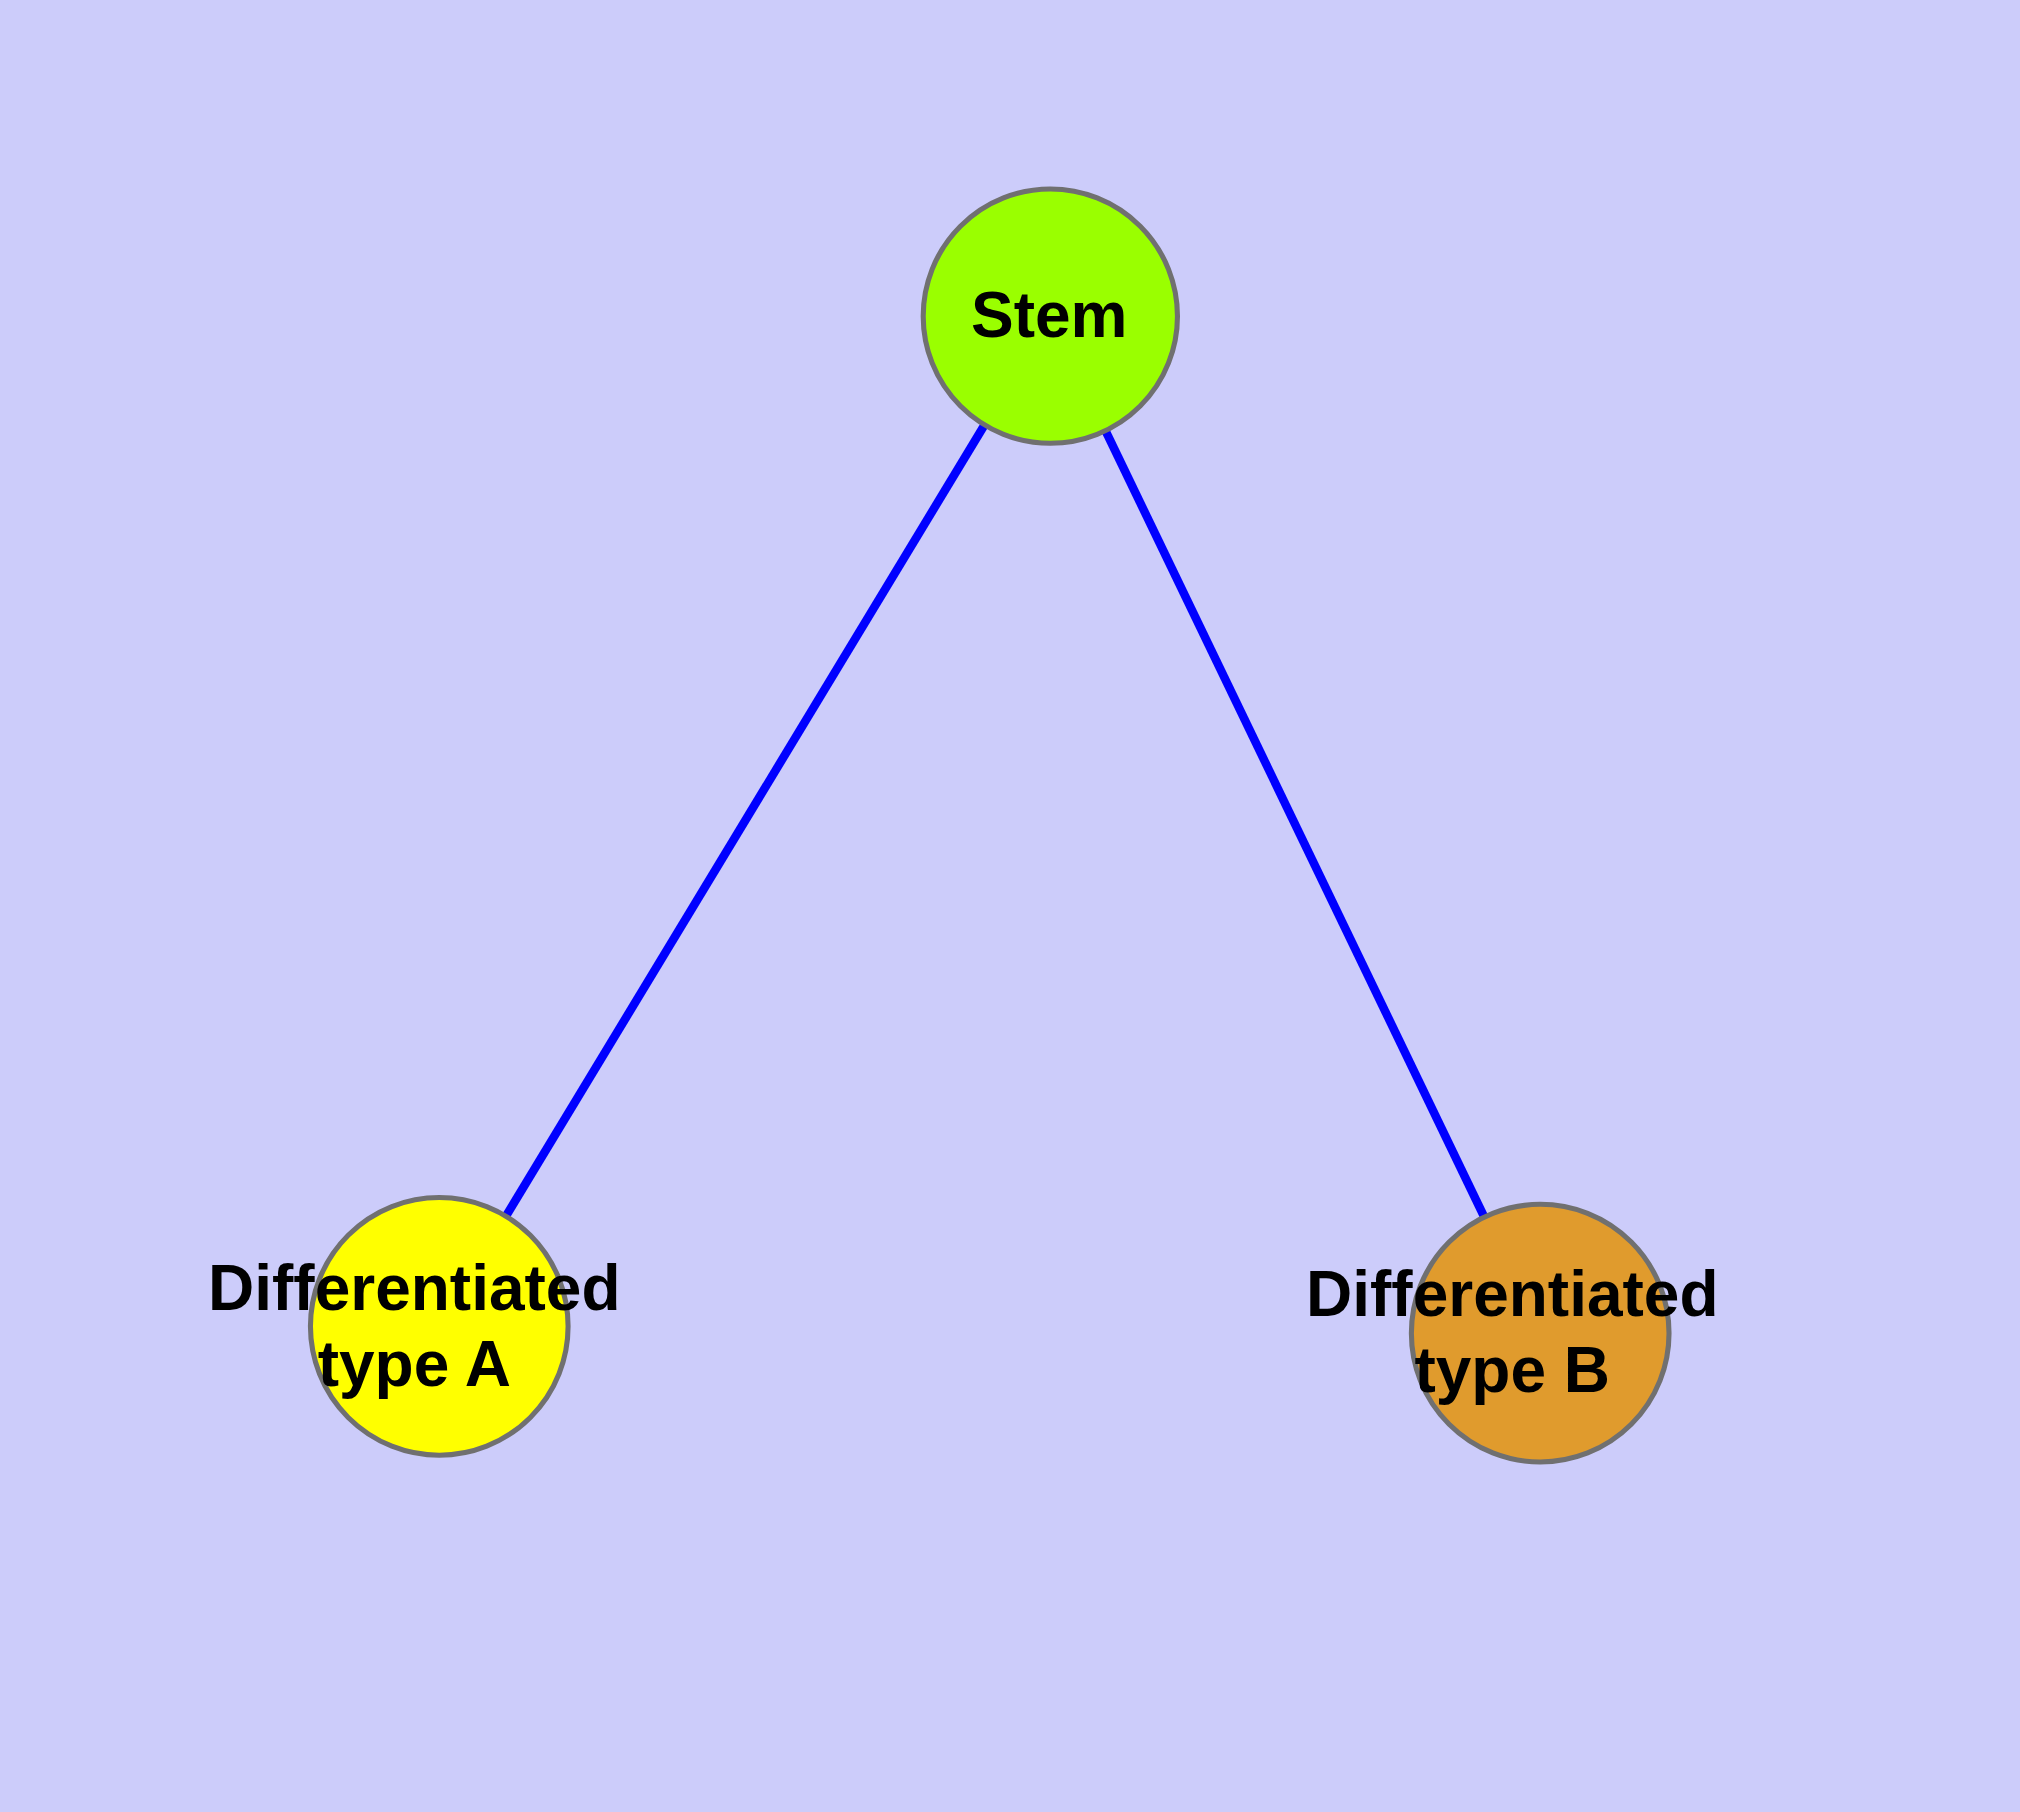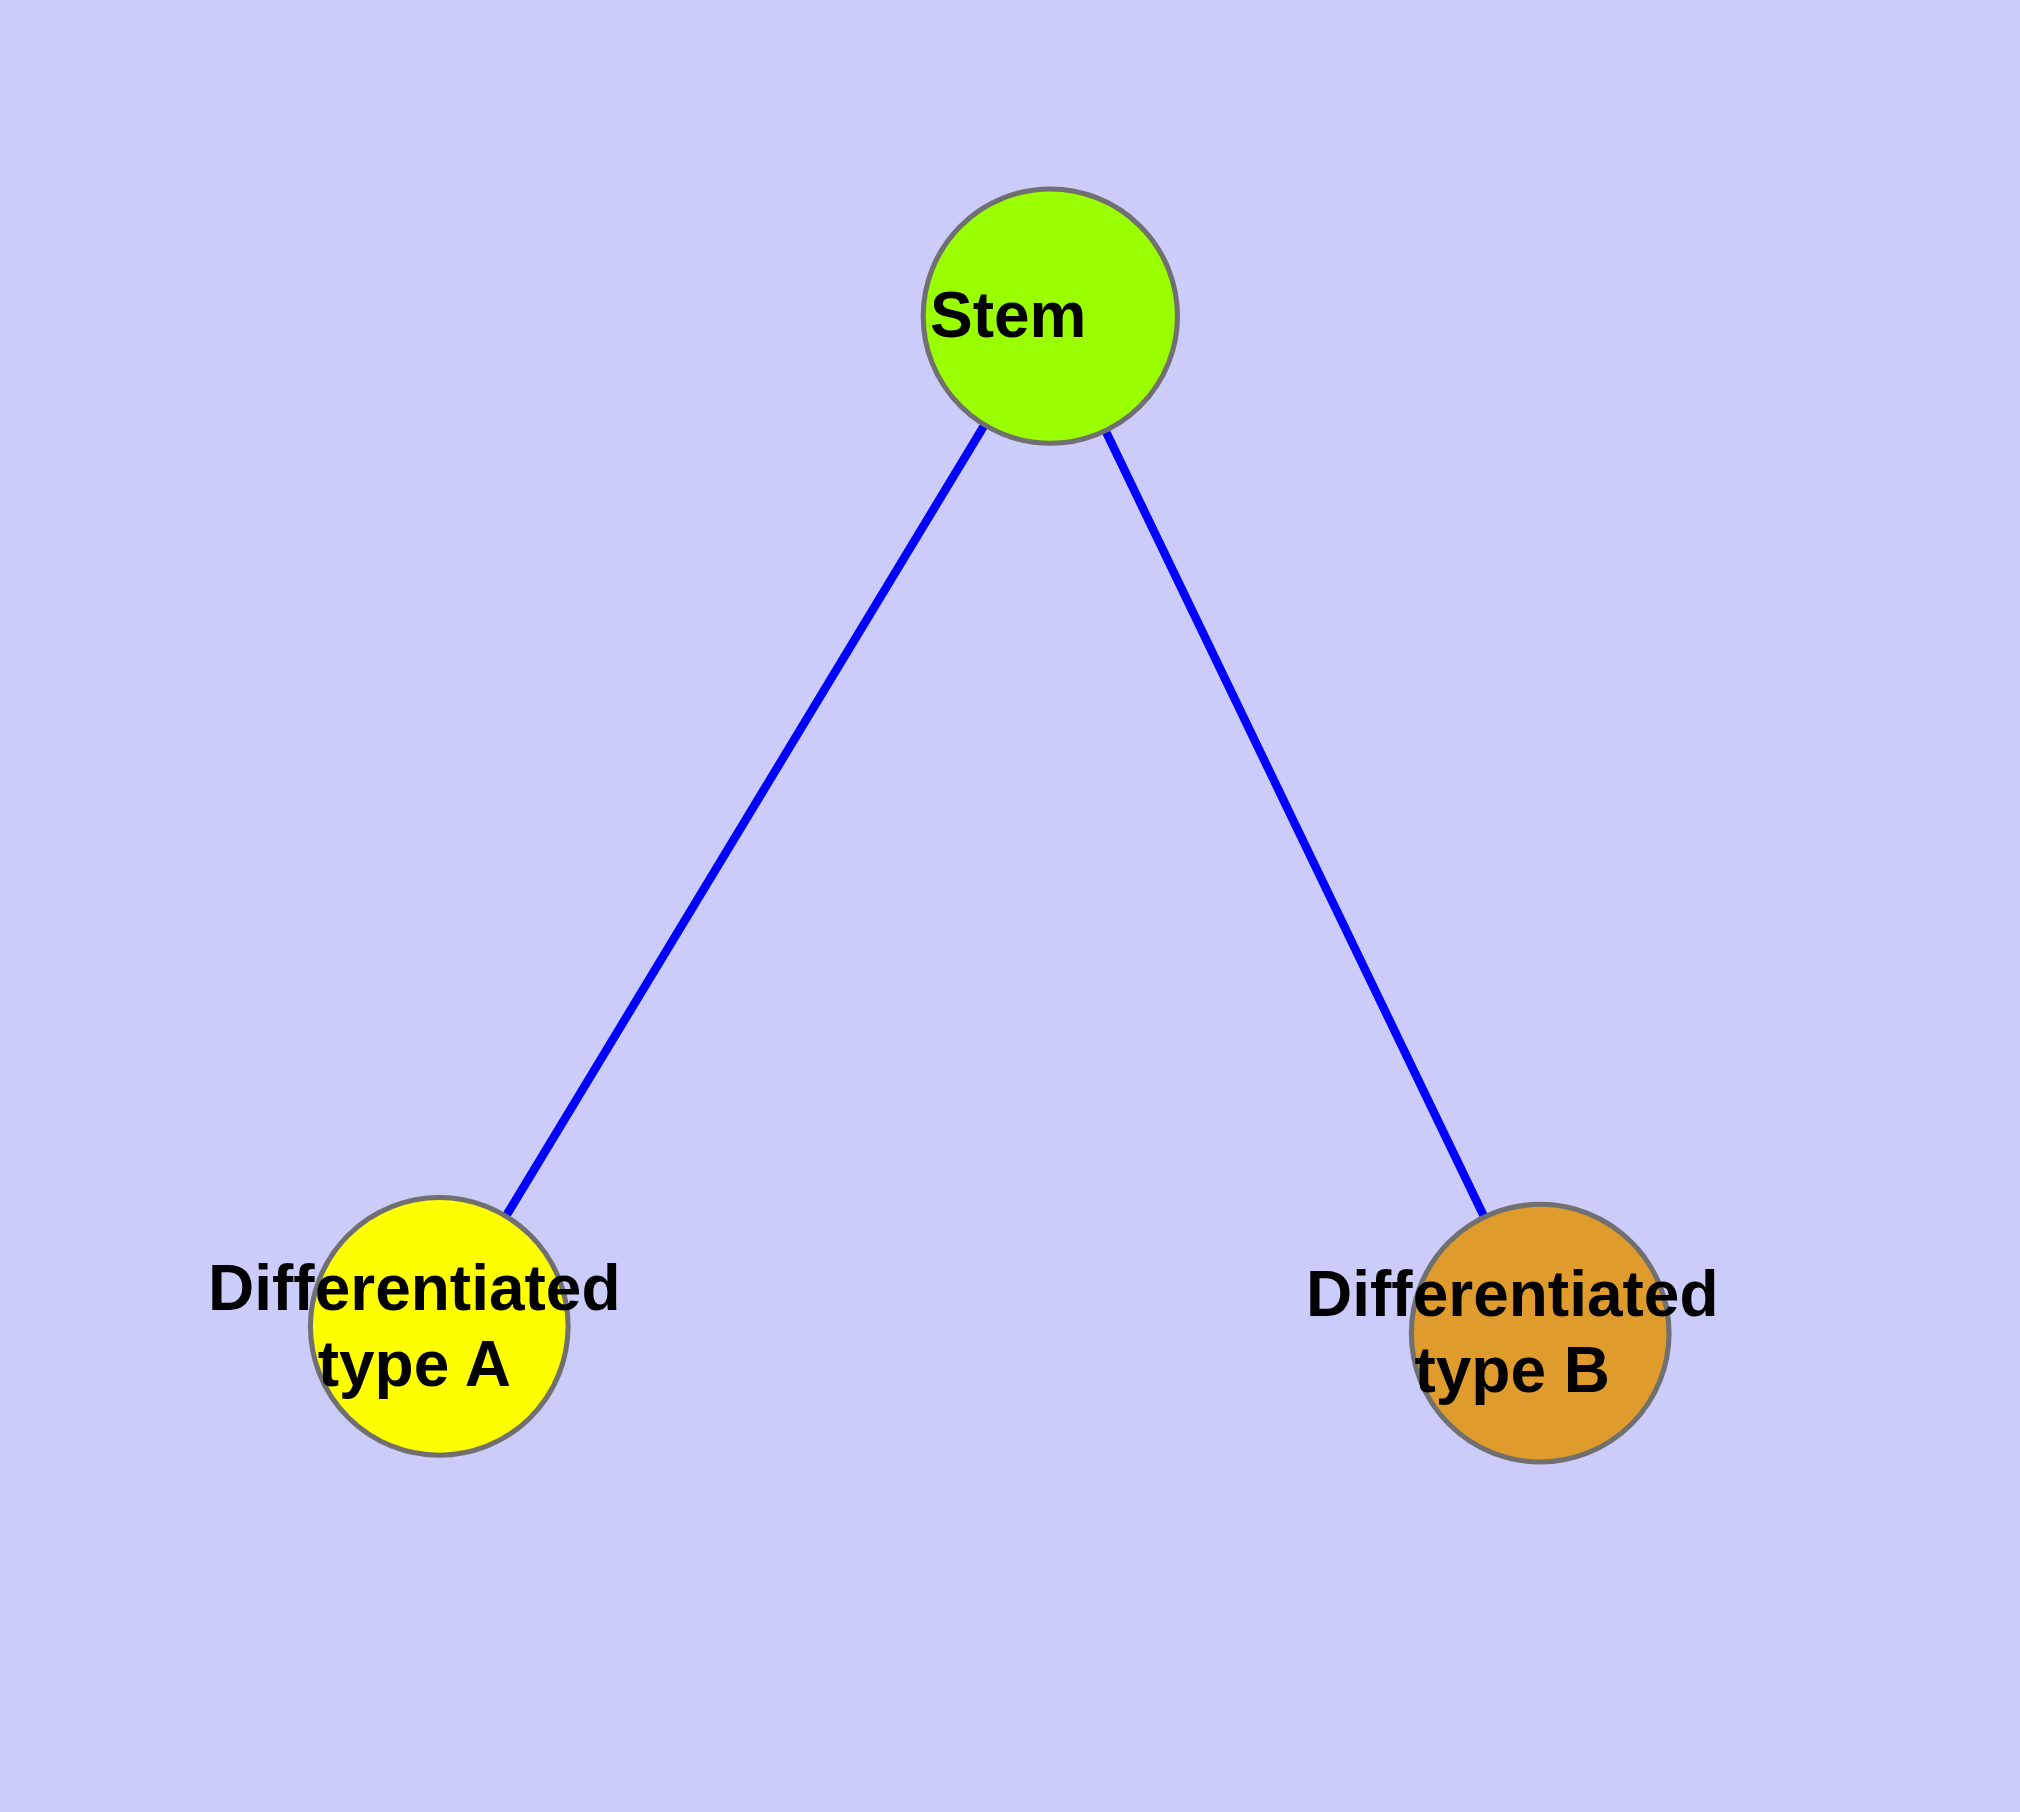--- a/index.html
+++ b/index.html
@@ -45,21 +45,21 @@
         <line x1="1302.3568540766428" y1="504.5367212663863" x2="1752.7752438127184" y2="1439.6614058395537" stroke="#0000ff" stroke-width="10" stroke-linecap="butt"></line>
       </g>
     <g id="node-layer">
         <circle cx="1239" cy="373" r="150" fill="#9aff00" stroke="#707070" stroke-width="6"></circle>
         <circle cx="518" cy="1565" r="152" fill="#ffff00" stroke="#707070" stroke-width="6"></circle>
         <circle cx="1817" cy="1573" r="152" fill="#e09b2d" stroke="#707070" stroke-width="6"></circle>
       </g>
   </svg>
 
   <div id="label-layer">
-      <div class="node-label" style="left: 930px; top: 278px;">Stem</div>
+      <div class="node-label" style="left: 971px; top: 278px;">Stem</div>
       <div class="node-label" style="left: 208px; top: 1251px;">Differentiated
 type A</div>
       <div class="node-label" style="left: 1306px; top: 1257px;">Differentiated
 type B</div>
     </div>
 
 </div>
 
 
 </body></html>

